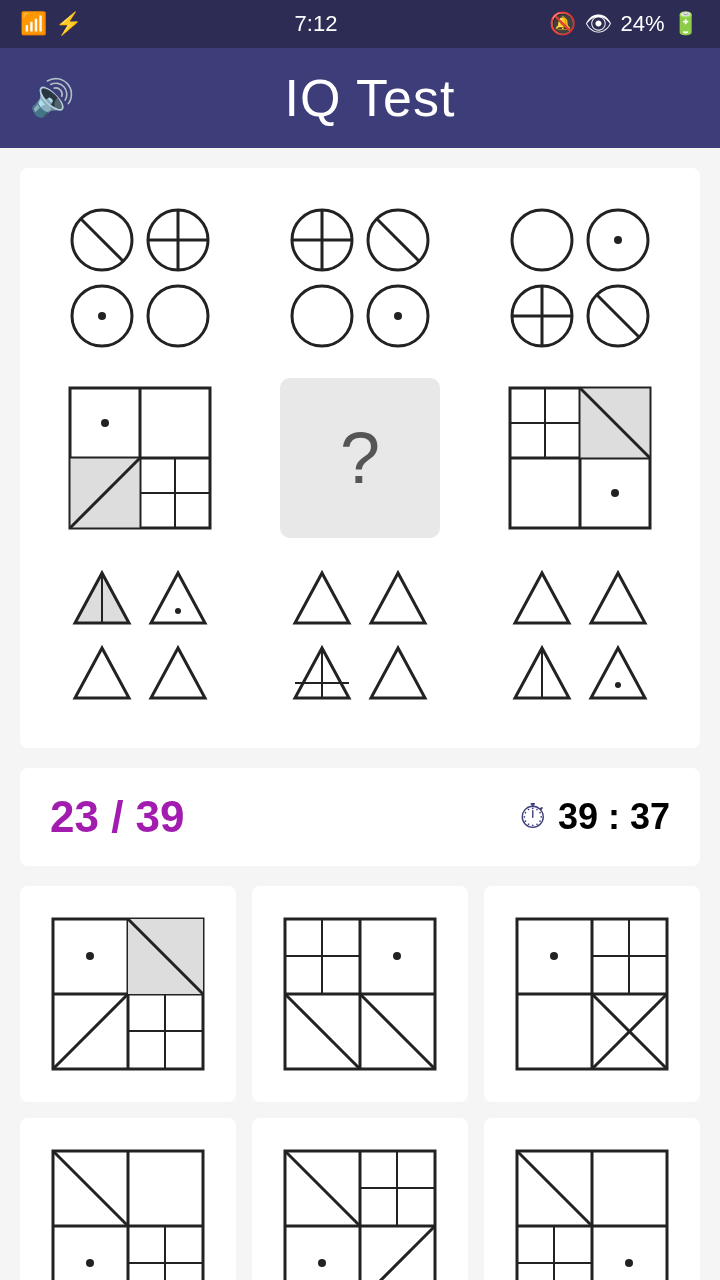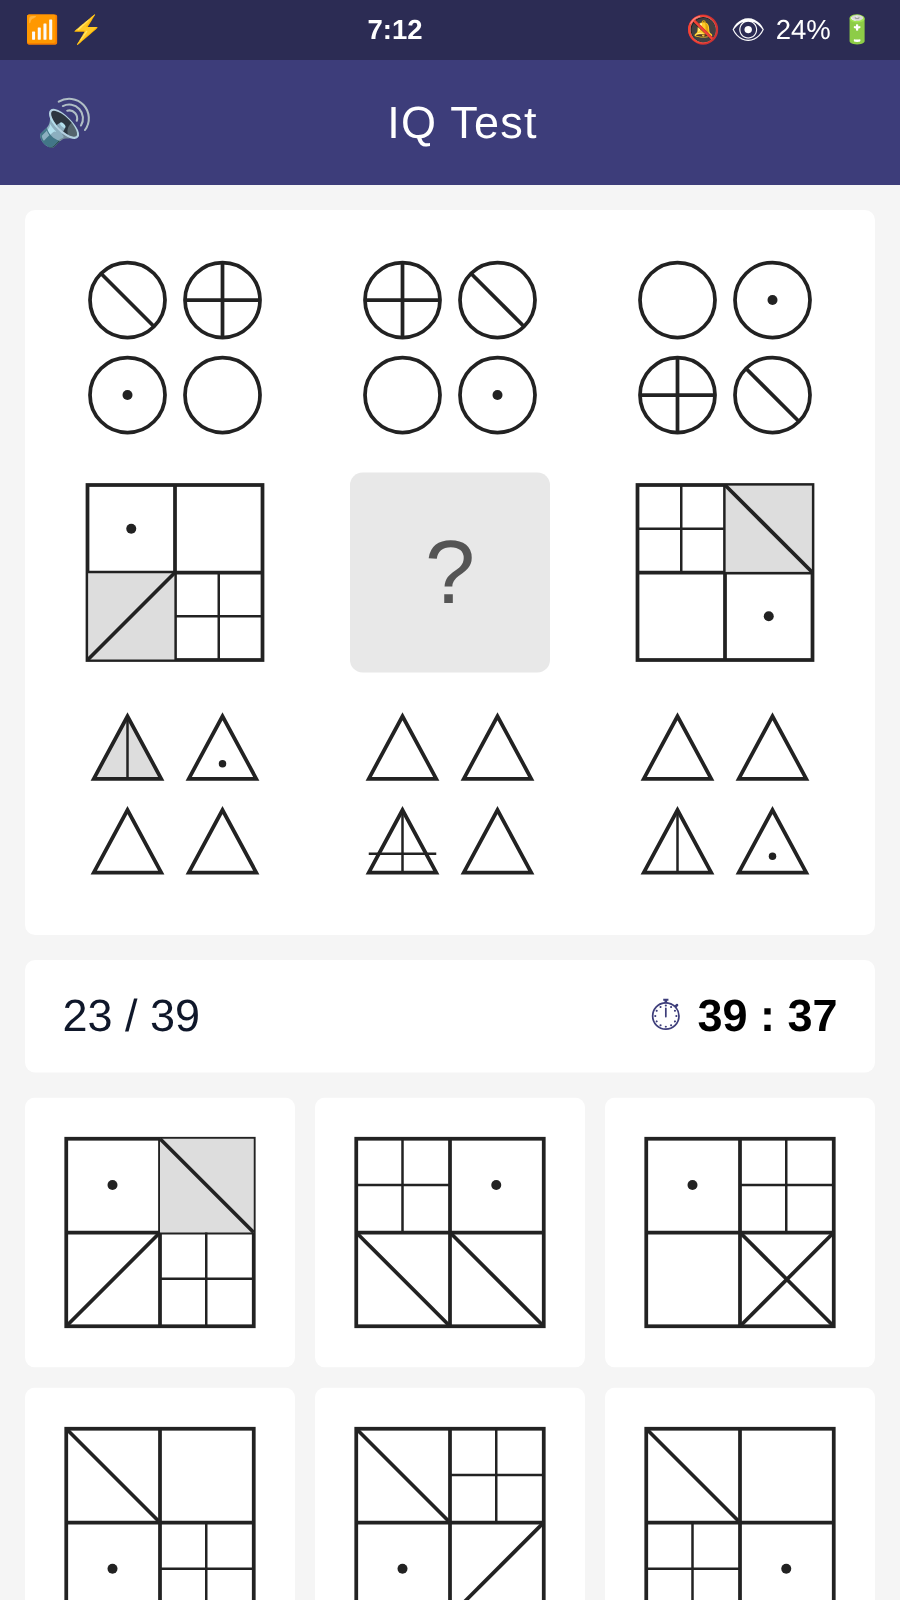--- a/index.html
+++ b/index.html
@@ -17,35 +17,35 @@
       background: #2c2c54;
       color: white;
       height: 48px;
       display: flex;
       align-items: center;
       justify-content: space-between;
       padding: 0 20px;
       font-size: 22px;
     }
     .status-left { display: flex; align-items: center; gap: 8px; }
-    .status-center { font-weight: 700; }
+    .status-center { font-weight: 400; }
     .status-right { display: flex; align-items: center; gap: 8px; }
 
     
     .header {
       background: #3d3d7a;
       color: white;
       height: 100px;
       display: flex;
       align-items: center;
       justify-content: center;
       position: relative;
     }
     .header-title {
-      font-size: 36px;
+      font-size: 52px;
       font-weight: 400;
       color: white;
       letter-spacing: 1px;
       margin-left: 20px;
     }
     .sound-btn {
       position: absolute;
       left: 30px;
       background: none;
       border: none;
@@ -101,23 +101,23 @@
     .progress-card {
       background: white;
       border-radius: 8px;
       padding: 24px 30px;
       margin-bottom: 20px;
       display: flex;
       align-items: center;
       justify-content: space-between;
     }
     .progress-text {
-      font-size: 36px;
-      font-weight: 400;
-      color: #0f172a;
+      font-size: 44px;
+      font-weight: 700;
+      color: #a21caf;
     }
     .timer-section {
       display: flex;
       align-items: center;
       gap: 12px;
     }
     .timer-text {
       font-size: 36px;
       font-weight: 700;
       color: #000000;

